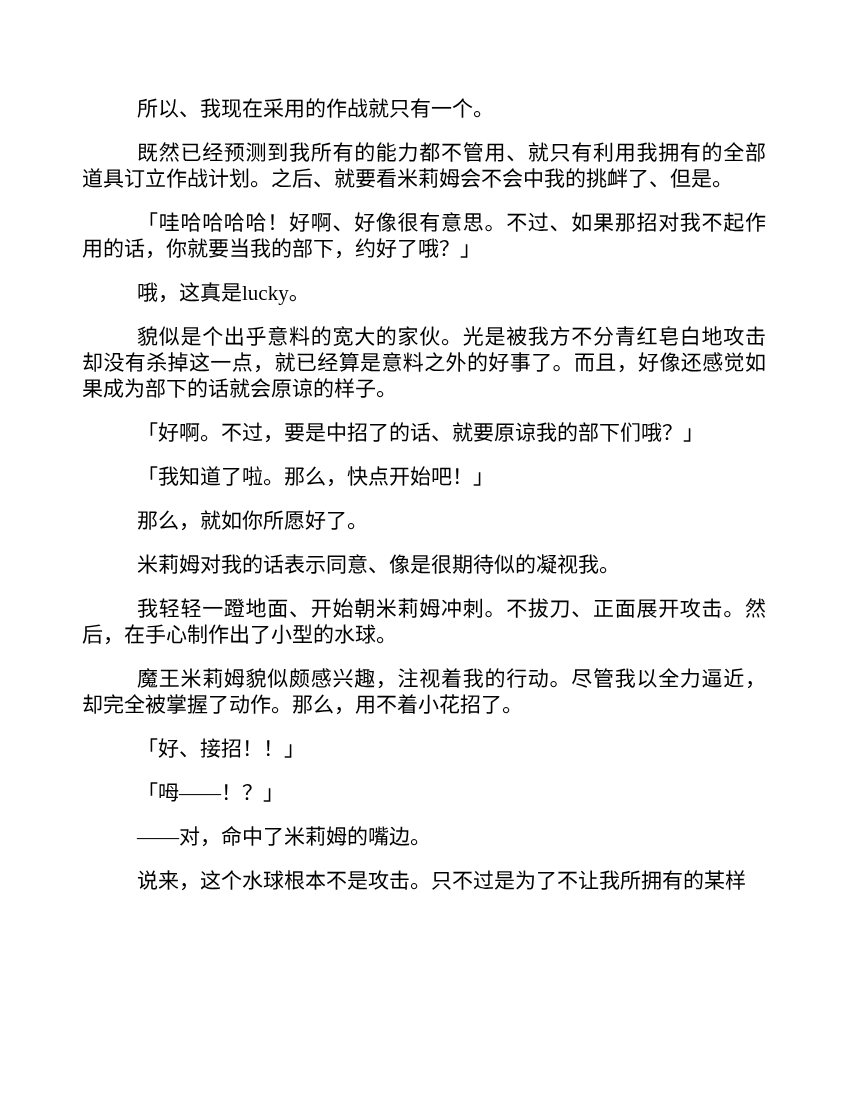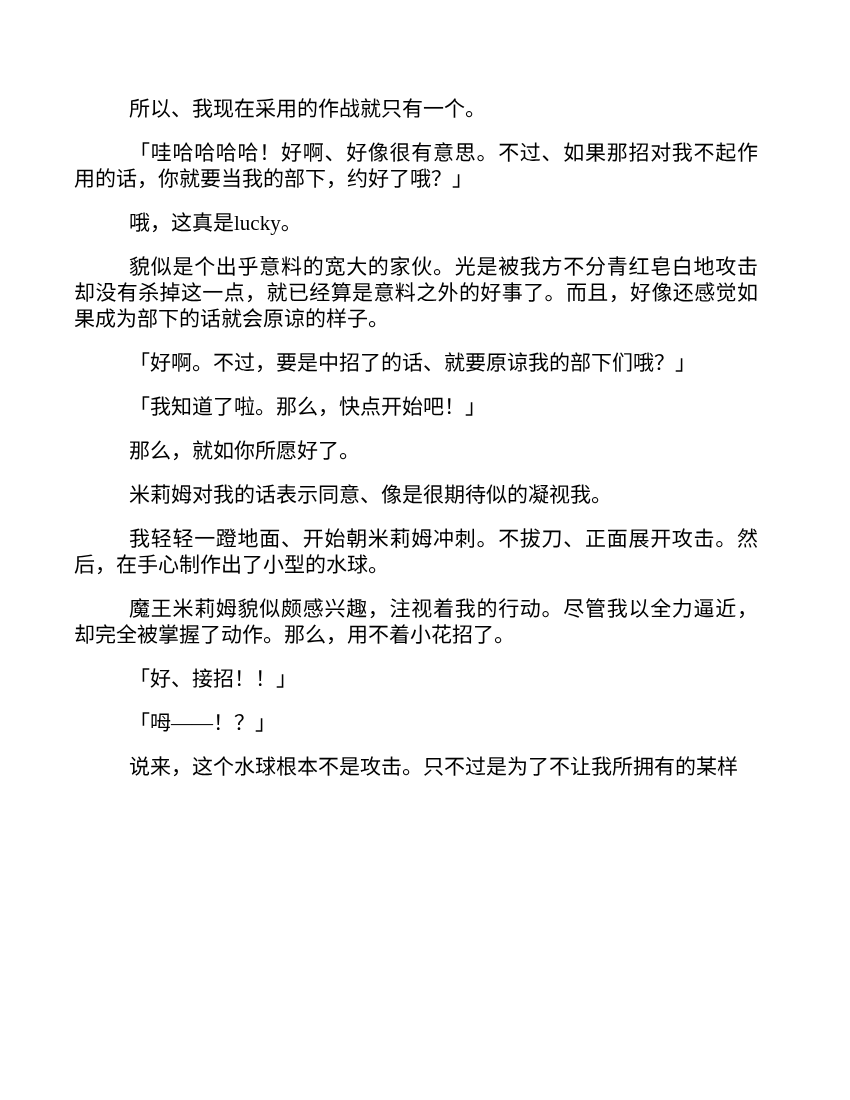--- a/index.html
+++ b/index.html
@@ -9,21 +9,21 @@
   }
   .page {
     position: relative;
     width: 850px;
     height: 1100px;
     background: #ffffff;
     overflow: hidden;
   }
   .text-block {
     position: absolute;
-    left: 74px;
+    left: 82px;
     top: 96px;
     width: 684px;
     font-family: "Liberation Serif", "DejaVu Serif", serif;
     font-size: 21px;
     line-height: 26px;
     color: #000000;
     text-align: justify;
     text-justify: inter-ideograph;
     word-break: break-all;
   }
@@ -34,26 +34,28 @@
   .text-block p:last-child {
     margin-bottom: 12px;
   }
 </style>
 </head>
 <body>
 
 <div class="page">
   <div class="text-block">
       <p>所以、我现在采用的作战就只有一个。</p>
+      <p>既然已经预测到我所有的能力都不管用、就只有利用我拥有的全部道具订立作战计划。之后、就要看米莉姆会不会中我的挑衅了、但是。</p>
       <p>「哇哈哈哈哈！好啊、好像很有意思。不过、如果那招对我不起作用的话，你就要当我的部下，约好了哦？」</p>
       <p>哦，这真是lucky。</p>
       <p>貌似是个出乎意料的宽大的家伙。光是被我方不分青红皂白地攻击却没有杀掉这一点，就已经算是意料之外的好事了。而且，好像还感觉如果成为部下的话就会原谅的样子。</p>
       <p>「好啊。不过，要是中招了的话、就要原谅我的部下们哦？」</p>
       <p>「我知道了啦。那么，快点开始吧！」</p>
       <p>那么，就如你所愿好了。</p>
       <p>米莉姆对我的话表示同意、像是很期待似的凝视我。</p>
       <p>我轻轻一蹬地面、开始朝米莉姆冲刺。不拔刀、正面展开攻击。然后，在手心制作出了小型的水球。</p>
       <p>魔王米莉姆貌似颇感兴趣，注视着我的行动。尽管我以全力逼近，却完全被掌握了动作。那么，用不着小花招了。</p>
       <p>「好、接招！！」</p>
       <p>「呣——！？」</p>
+      <p>——对，命中了米莉姆的嘴边。</p>
       <p>说来，这个水球根本不是攻击。只不过是为了不让我所拥有的某样</p>
     </div>
 </div>
 
 </body></html>

